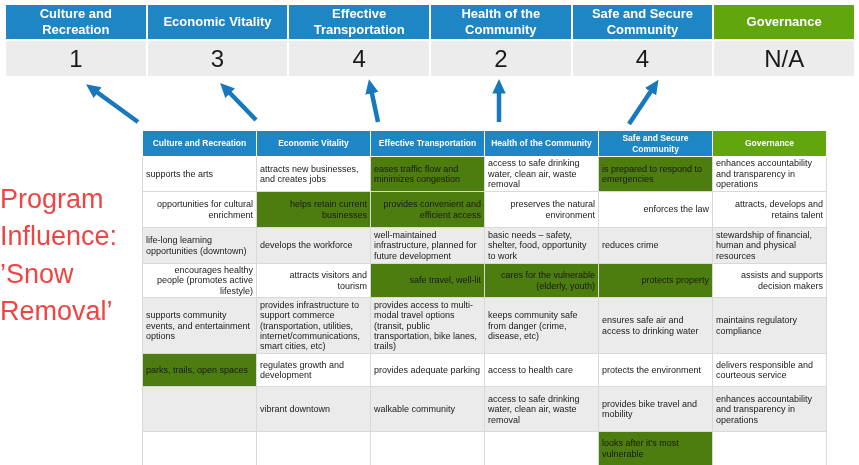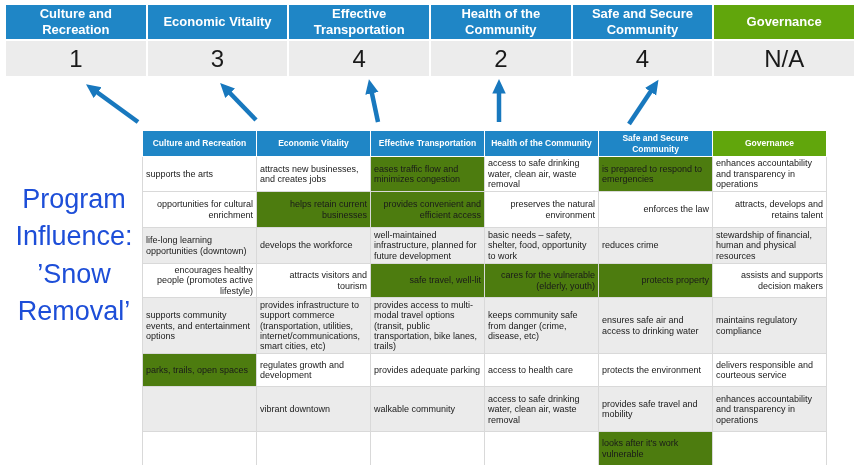--- a/index.html
+++ b/index.html
@@ -18,22 +18,22 @@
   .sb-head.gov{background:#61a60c;}
   .score-row{margin-top:2px;}
   .sb-score{
     background:#ececec;height:35px;font-size:24px;color:#1a1a1a;
     display:flex;align-items:center;justify-content:center;
   }
   
   .arrows{position:absolute;left:0;top:74px;width:859px;height:60px;}
   
   .program-label{
-    position:absolute;left:0;top:181px;width:148px;text-align:center;
-    font-size:27px;line-height:1.38;color:#1d4ed8;
+    position:absolute;left:0;top:181px;width:148px;text-align:left;
+    font-size:27px;line-height:1.38;color:#ef4444;
   }
   
   table.matrix{
     position:absolute;left:142px;top:130px;border-collapse:collapse;
     table-layout:fixed;width:654px;
   }
   table.matrix th{
     width:109px;height:25px;background:#1f86c6;color:#ffffff;
     font-size:8.5px;font-weight:bold;text-align:center;
     padding:0 2px;line-height:1.2;border:1px solid #ffffff;
@@ -155,25 +155,25 @@
         <td>provides adequate parking</td>
         <td>access to health care</td>
         <td>protects the environment</td>
         <td>delivers responsible and courteous service</td>
       </tr>
       <tr class="gray">
         <td></td>
         <td>vibrant downtown</td>
         <td>walkable community</td>
         <td>access to safe drinking water, clean air, waste removal</td>
-        <td class="hl">provides safe travel and mobility</td>
+        <td class="hl">provides bike travel and mobility</td>
         <td>enhances accountability and transparency in operations</td>
       </tr>
       <tr class="white">
         <td></td>
         <td></td>
         <td></td>
         <td></td>
-        <td class="hl">looks after it's work vulnerable</td>
+        <td class="hl">looks after it's most vulnerable</td>
         <td></td>
       </tr>
     </tbody>
 </table>
 
 </body></html>

